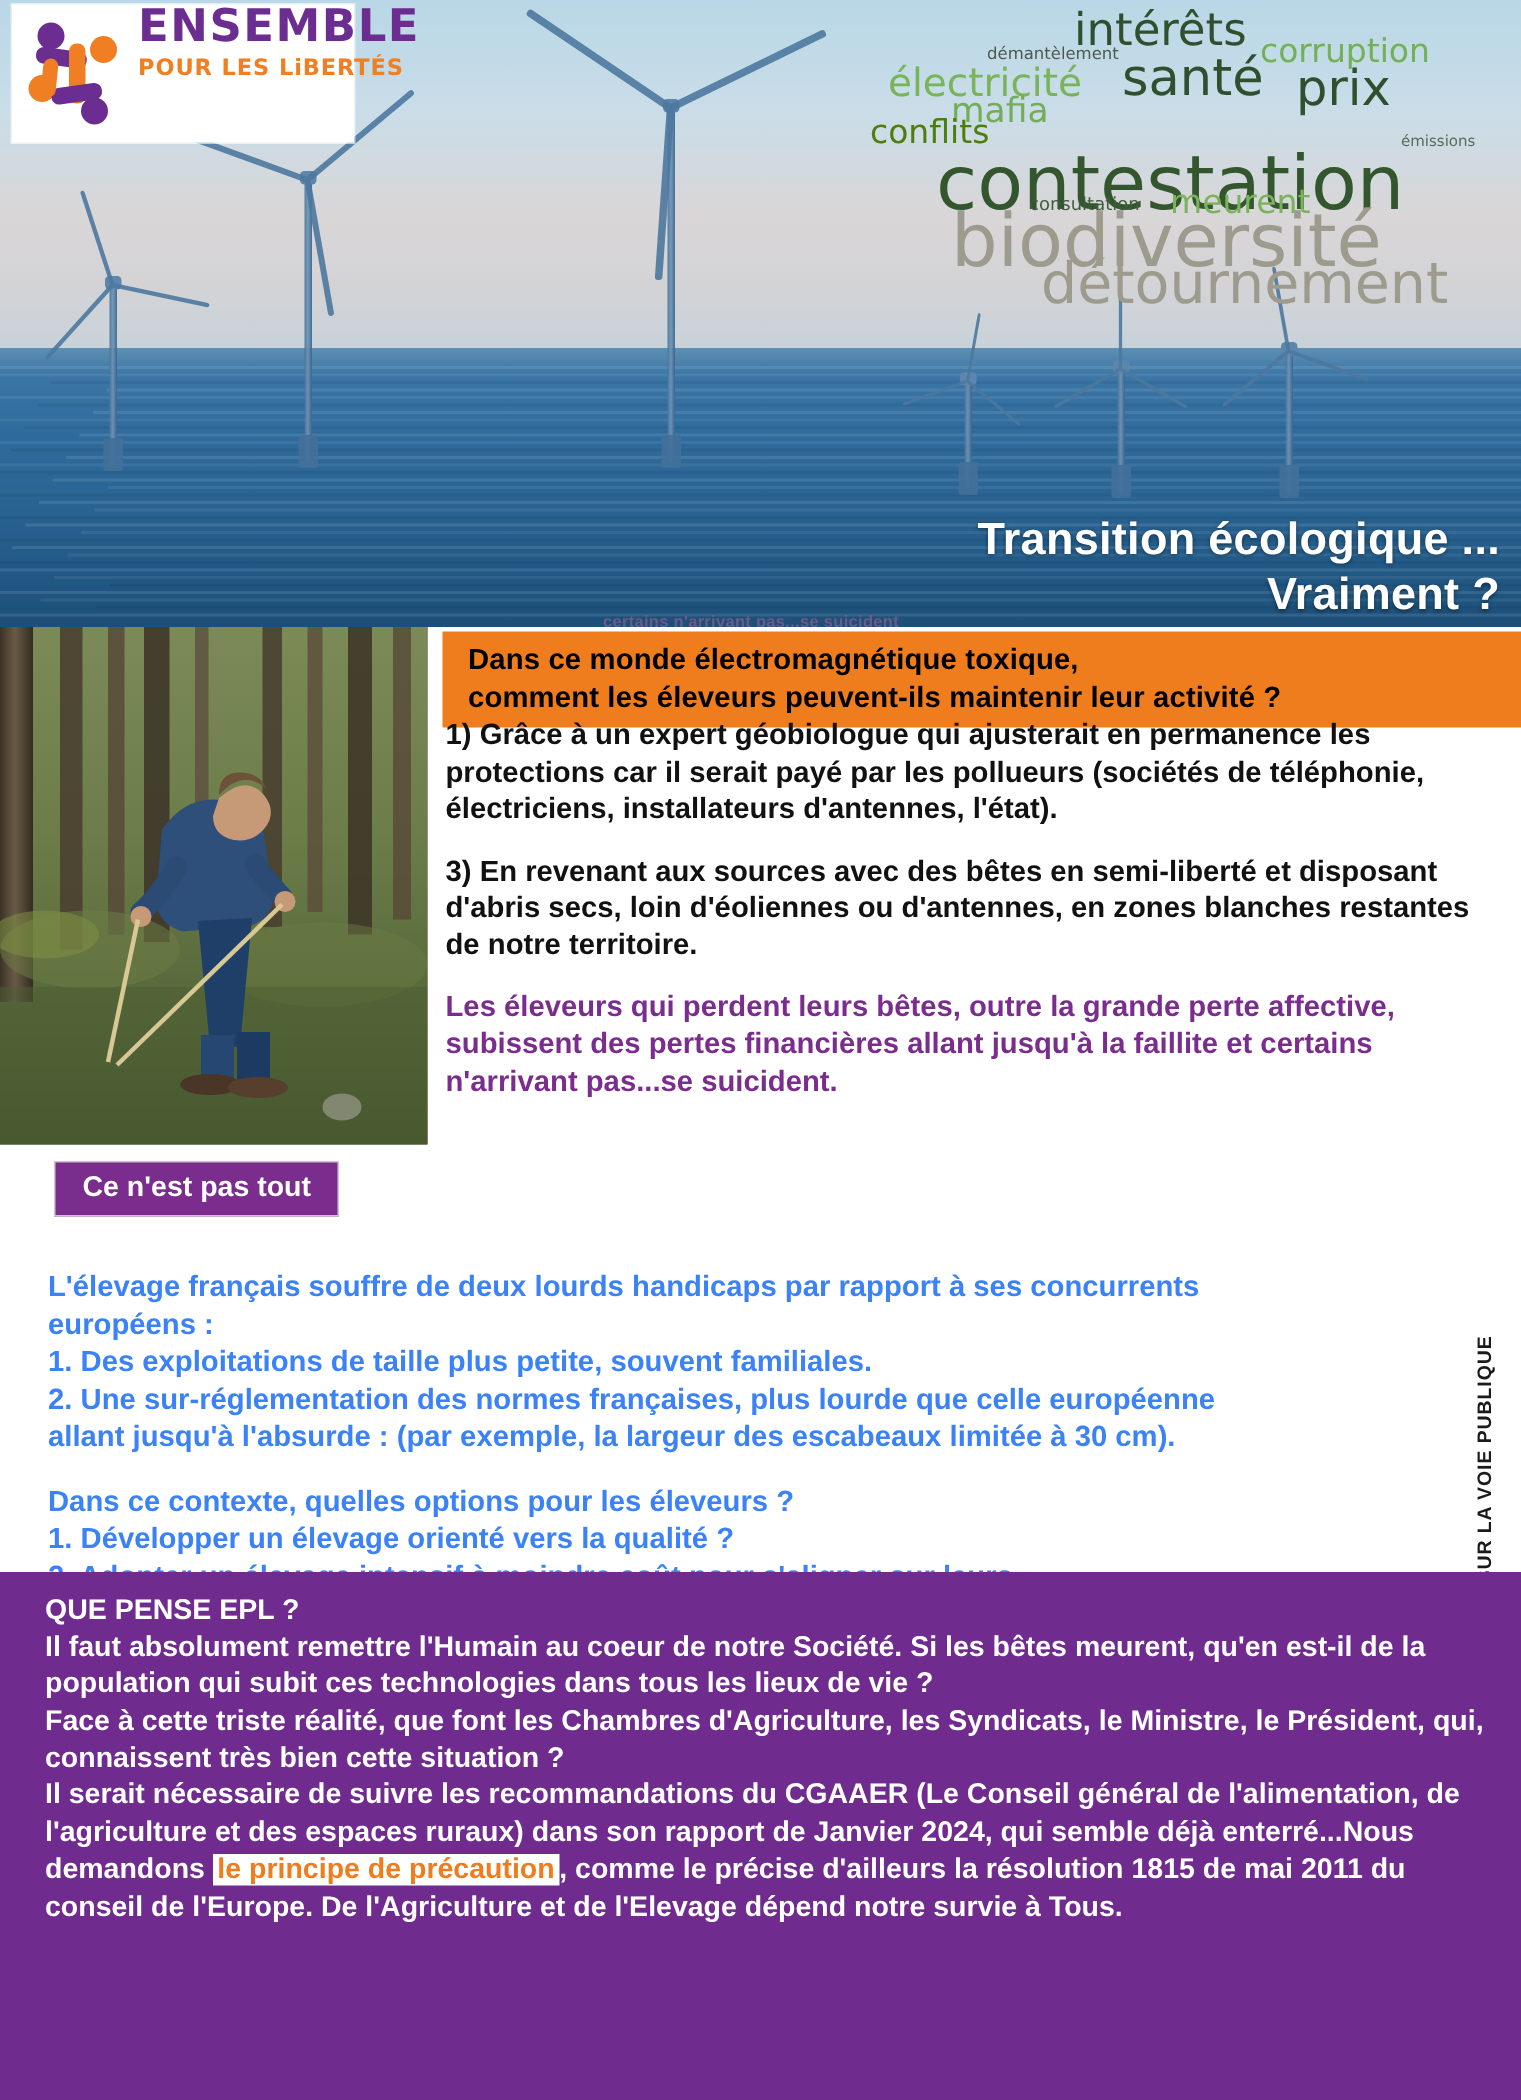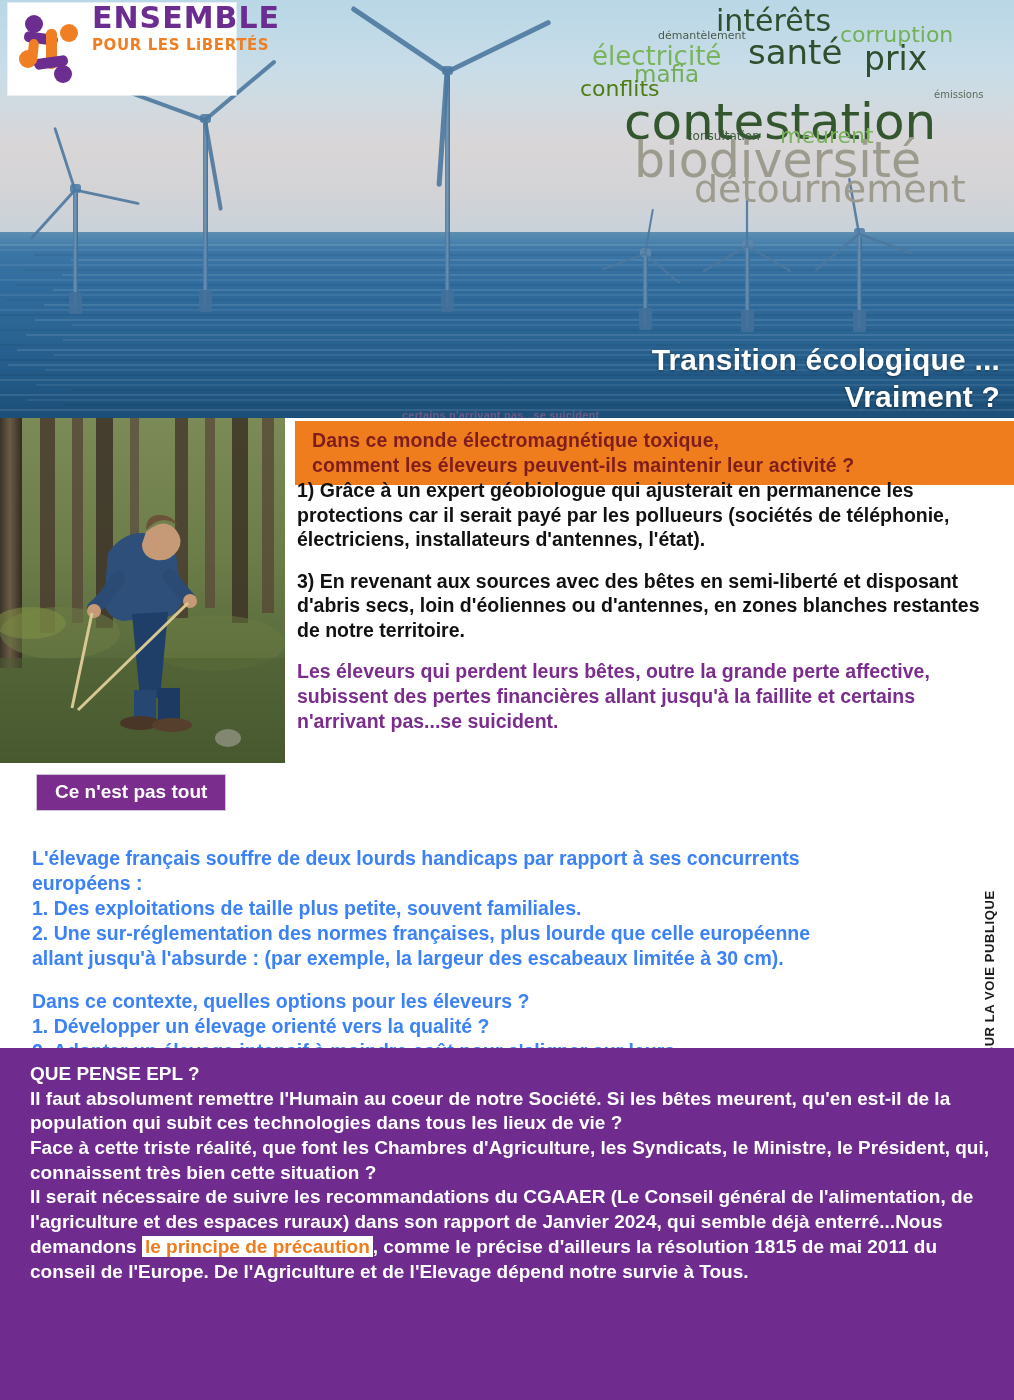--- a/index.html
+++ b/index.html
@@ -61,21 +61,21 @@
 
   
   .body-area{position:absolute;left:0;top:418px;width:1014px;height:630px;background:#ffffff;}
 
   .photo{position:absolute;left:0;top:0;width:285px;height:345px;overflow:hidden;
       background:#3d4f2b;}
   .photo .sky{position:absolute;inset:0;background:
       linear-gradient(180deg,#5d6a45 0%,#6e7a4c 18%,#7d8a53 34%,#6d7c46 55%,#5c6e3c 75%,#4c5e31 100%);}
 
   .orange-bar{position:absolute;left:295px;top:3px;width:719px;height:64px;background:#ef7d1e;}
-  .orange-bar p{margin:0;color:#7f1d1d;font-weight:bold;font-size:19.5px;line-height:1.28;
+  .orange-bar p{margin:0;color:#000000;font-weight:bold;font-size:19.5px;line-height:1.28;
       padding:7px 15px 0 17px;letter-spacing:.1px;}
 
   .qlist{position:absolute;left:297px;top:60px;width:700px;color:#111111;
       font-size:19.5px;font-weight:bold;line-height:1.26;}
   .qlist p{margin:0 0 17px 0;}
   .purple-note{color:#7b2d8e;font-weight:bold;font-size:19.5px;line-height:1.26;margin:0;}
 
   .badge{position:absolute;left:36px;top:356px;background:#7b2d8e;color:#ffffff;
       font-weight:bold;font-size:19px;padding:6px 18px 7px 18px;border:1px solid #cfc4d6;}
 

